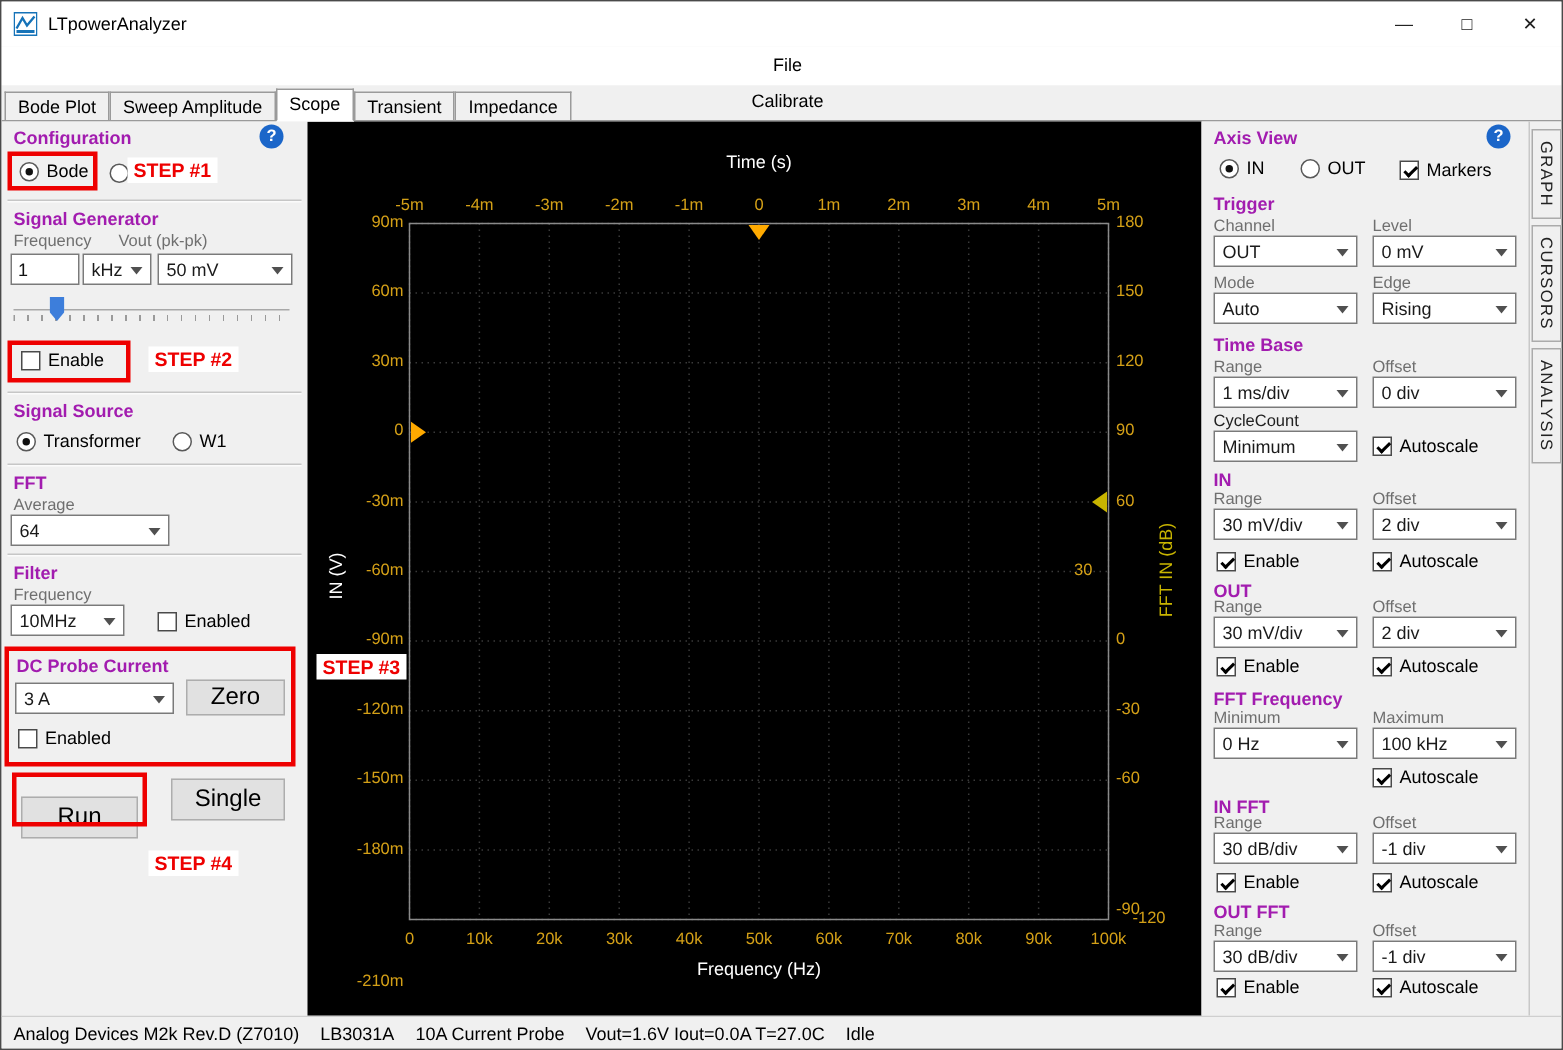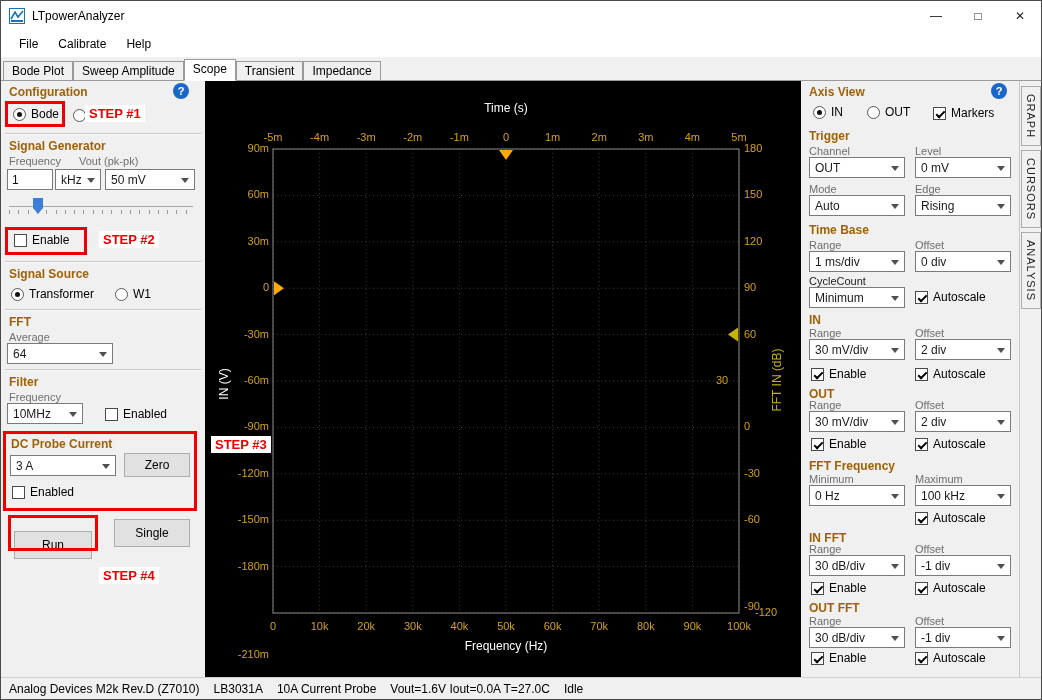--- a/index.html
+++ b/index.html
@@ -6,47 +6,47 @@
   body { margin:0; background:#c9c9c9; font-family:"Liberation Sans", sans-serif; }
   .window { position:relative; width:1042px; height:700px; border:1px solid #4a4a4a; background:#f0f0f0; overflow:hidden; }
 
   
   .titlebar { height:30px; background:#fff; display:flex; align-items:center; padding-left:8px; }
   .app-icon { width:16px; height:16px; margin-right:7px; display:inline-flex; }
   .title-text { font-size:12px; color:#000; flex:1; }
   .win-btn { width:42px; height:30px; display:flex; align-items:center; justify-content:center; font-size:12px; color:#222; }
 
   
-  .menubar { height:26px; background:#fff; display:flex; align-items:center; padding-left:8px; }
+  .menubar { height:26px; background:#fff; display:flex; align-items:center; padding-left:8px;flex-direction:column; }
   .menu-item { font-size:12px; color:#000; padding:5px 10px; }
 
   
   .tabbar { height:24px; background:#f0f0f0; display:flex; align-items:flex-end; padding-left:2px; border-bottom:1px solid #9a9a9a; }
   .tab { font-size:12px; color:#000; padding:2px 8px 3px; height:19px; background:#f0f0f0; border:1px solid #9a9a9a; border-bottom:none; white-space:nowrap; }
   .tab.active { background:#fff; height:22px; margin-bottom:-1px; border-bottom:1px solid #fff; position:relative; z-index:2; }
 
   
   .main { position:relative; height:596px; display:flex; }
   .left-panel { position:relative; width:204px; background:#f0f0f0; flex:none; }
   .plot { position:relative; width:596px; background:#000; flex:none; overflow:visible; }
   .right-panel { position:relative; width:218px; background:#f0f0f0; flex:none; }
   .side-strip { position:relative; width:22px; background:#f0f0f0; border-left:1px solid #c8c8c8; flex:none; padding-top:3px; }
 
-  .sec-title { position:absolute; font-size:12px; font-weight:bold; color:#a16207; white-space:nowrap; }
+  .sec-title { position:absolute; font-size:12px; font-weight:bold; color:#a21caf; white-space:nowrap; }
   .sub-label { position:absolute; font-size:11px; color:#6f6f6f; white-space:nowrap; }
   .sub-label.dark { color:#222; }
   .divider { position:absolute; left:4px; right:4px; height:2px; border-top:1px solid #c6c6c6; border-bottom:1px solid #fbfbfb; }
 
   .tbox, .combo { position:absolute; height:21px; background:#fff; border:1px solid #7a7a7a; font-size:12px; }
   .tbox { display:flex; align-items:center; padding:0 4px; color:#111; }
   .combo { display:flex; align-items:center; }
   .combo .tx { flex:1; padding:0 5px; color:#1a1a1a; white-space:nowrap; overflow:hidden; }
   .combo::after { content:""; width:0; height:0; border:4px solid transparent; border-top:5px solid #505050; margin:5px 5px 0 0; }
 
-  .btn { position:absolute; background:#e1e1e1; border:1px solid #adadad; font-size:12px; color:#000; display:flex; align-items:center; justify-content:center; }
+  .btn { position:absolute; background:#e1e1e1; border:1px solid #adadad; font-size:16px; color:#000; display:flex; align-items:center; justify-content:center; }
 
   .radio-row, .cb-row { position:absolute; display:flex; align-items:center; gap:5px; font-size:12px; color:#000; white-space:nowrap; }
   .radio { width:13px; height:13px; border:1px solid #595959; border-radius:50%; background:#fff; position:relative; flex:none; }
   .radio.lone { position:absolute; }
   .radio.checked::after { content:""; position:absolute; left:3px; top:3px; width:5px; height:5px; border-radius:50%; background:#111; }
   .cb { width:13px; height:13px; border:1px solid #4a4a4a; background:#fff; position:relative; flex:none; }
   .cb.checked::after { content:""; position:absolute; left:2px; top:3px; width:7px; height:3px; border-left:2px solid #000; border-bottom:2px solid #000; transform:rotate(-45deg); }
 
   .help-icon { position:absolute; width:16px; height:16px; border-radius:50%; background:#1b66c9; color:#fff; font-size:11px; font-weight:bold; display:flex; align-items:center; justify-content:center; }
 

